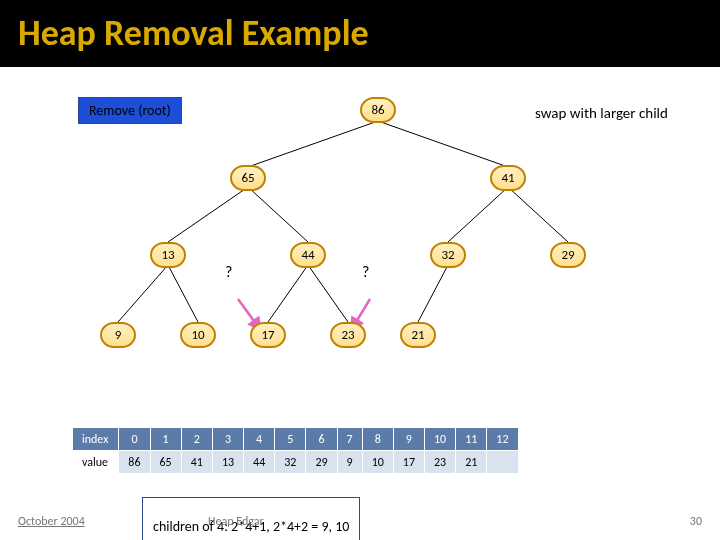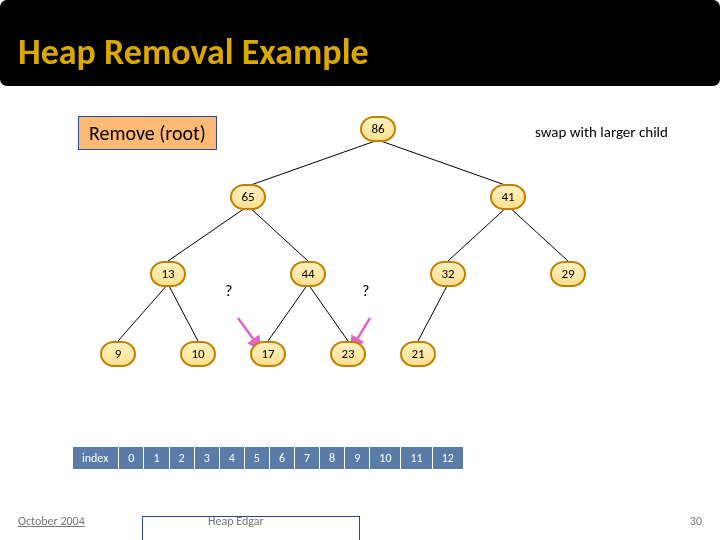--- a/index.html
+++ b/index.html
@@ -5,35 +5,34 @@
   * { box-sizing: border-box; margin: 0; padding: 0; }
   body {
     width: 720px; height: 540px;
     background: #fff;
     font-family: Tahoma, Calibri, sans-serif;
     position: relative;
     overflow: hidden;
   }
   .titlebar {
     background: #000;
-    padding: 30px 18px 12px;
-    border-radius: 7px;
+    padding: 11px 18px 12px;
   }
   .title {
     color: #d9a900;
     font-size: 36px;
     font-weight: bold;
   }
   .content { position: relative; width: 100%; }
 
   .textbox {
     position: absolute;
     border: 1px solid #2a4b8d;
-    background: #fdba74;
-    font-size: 20px;
+    background: #1d4ed8;
+    font-size: 14px;
     padding: 4px 10px;
     color: #000;
   }
   .rightnote { border: none; background: none; font-size: 15px; }
 
   .tree { position: absolute; left: 0; top: 0; width: 720px; height: 420px; }
   .node {
     position: absolute;
     width: 36px; height: 26px;
     border: 2px solid #c08000;
@@ -148,20 +147,36 @@
         <td>4</td>
         <td>5</td>
         <td>6</td>
         <td>7</td>
         <td>8</td>
         <td>9</td>
         <td>10</td>
         <td>11</td>
         <td>12</td>
       </tr>
+      <tr>
+        <td class="labelcell">value</td>
+        <td>86</td>
+        <td>65</td>
+        <td>41</td>
+        <td>13</td>
+        <td>44</td>
+        <td>32</td>
+        <td>29</td>
+        <td>9</td>
+        <td>10</td>
+        <td>17</td>
+        <td>23</td>
+        <td>21</td>
+        <td></td>
+      </tr>
     </tbody>
       </table>
   </div>
 
   <div class="childbox">children of 4: 2*4+1, 2*4+2 = 9, 10</div>
 
 </div>
 
 <div class="footer">
   <span>October 2004</span>

